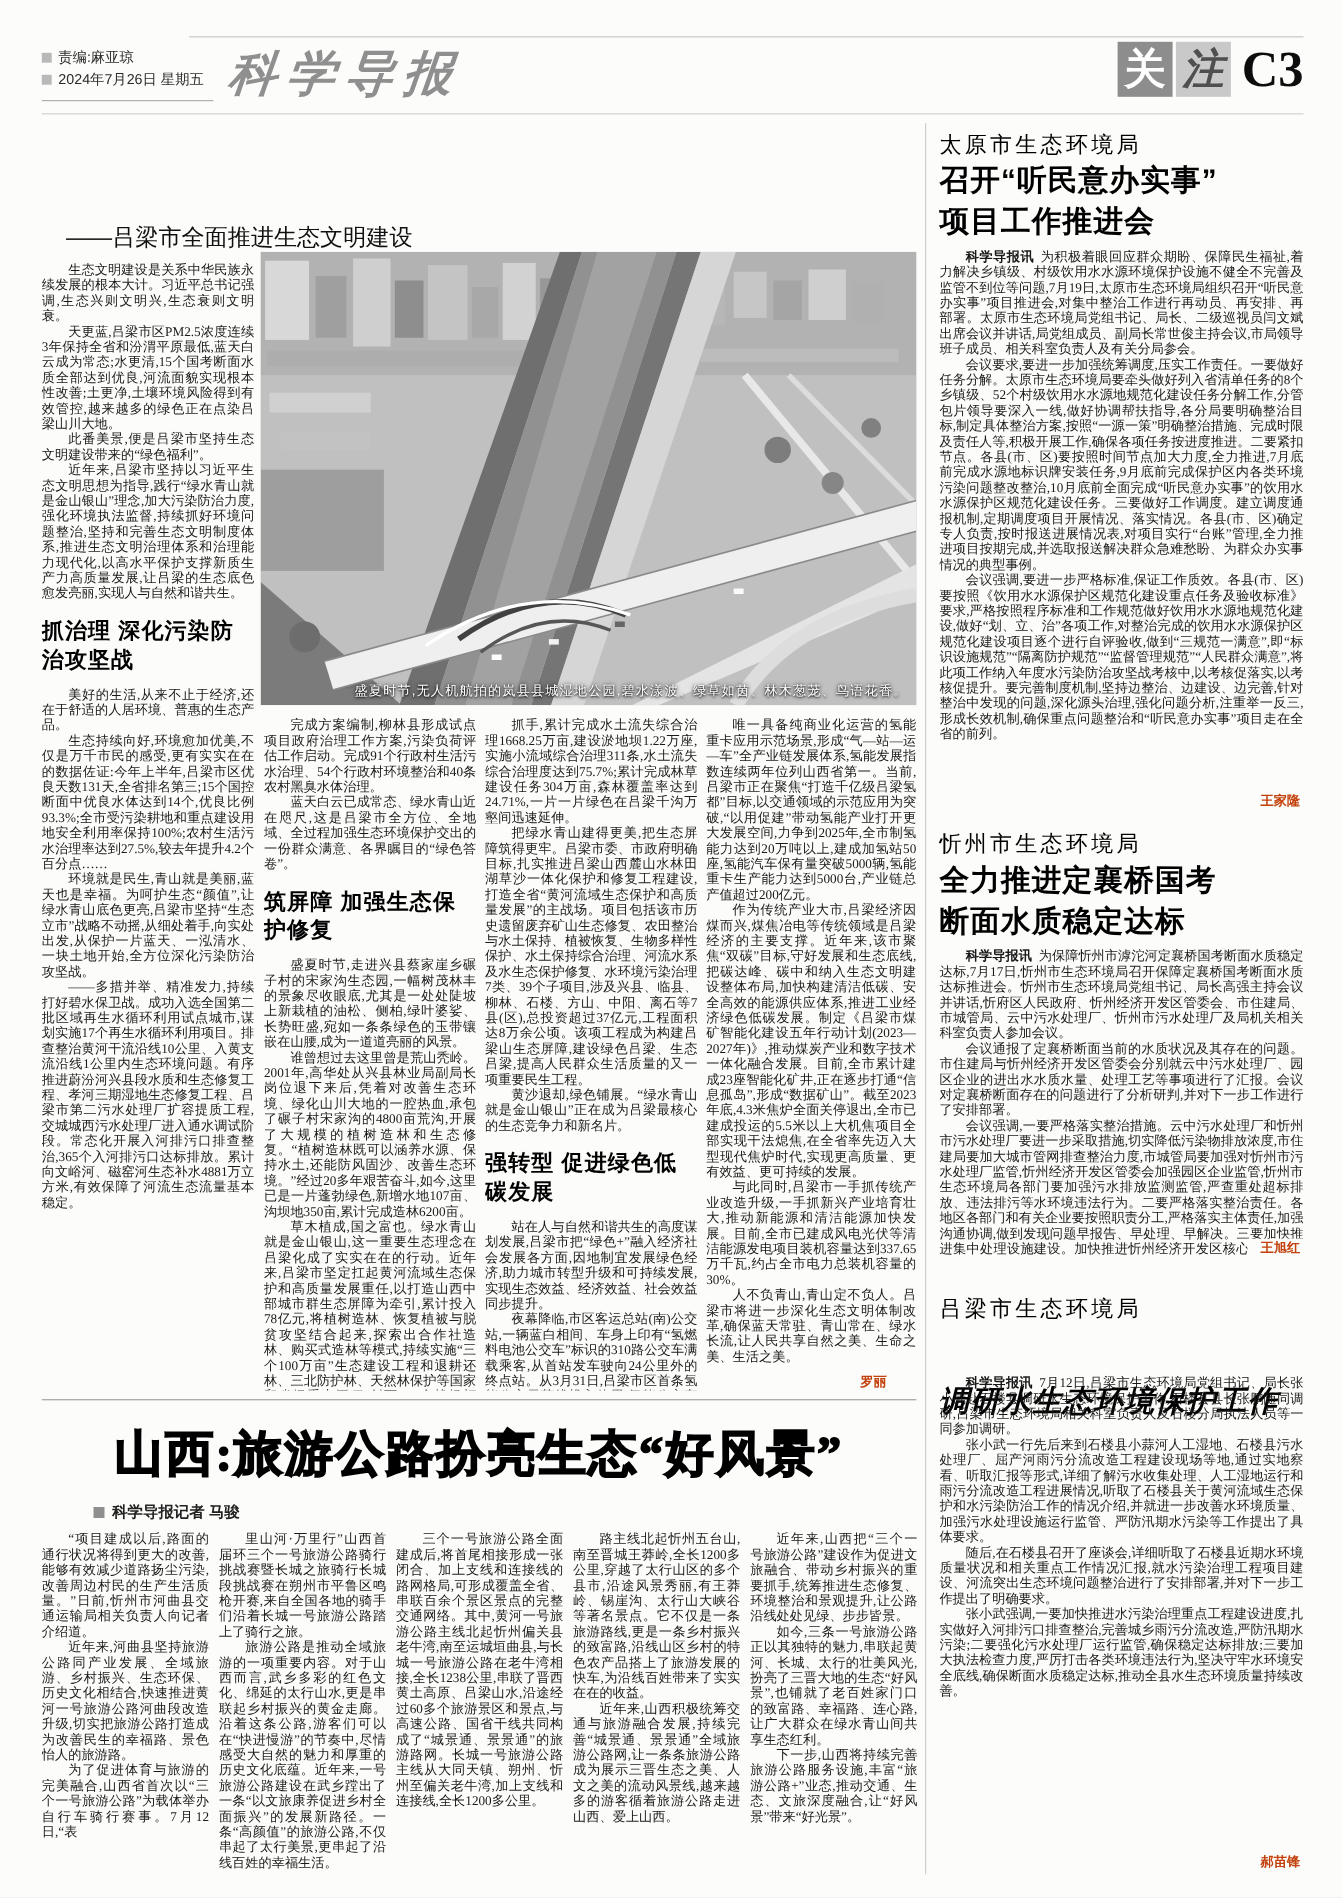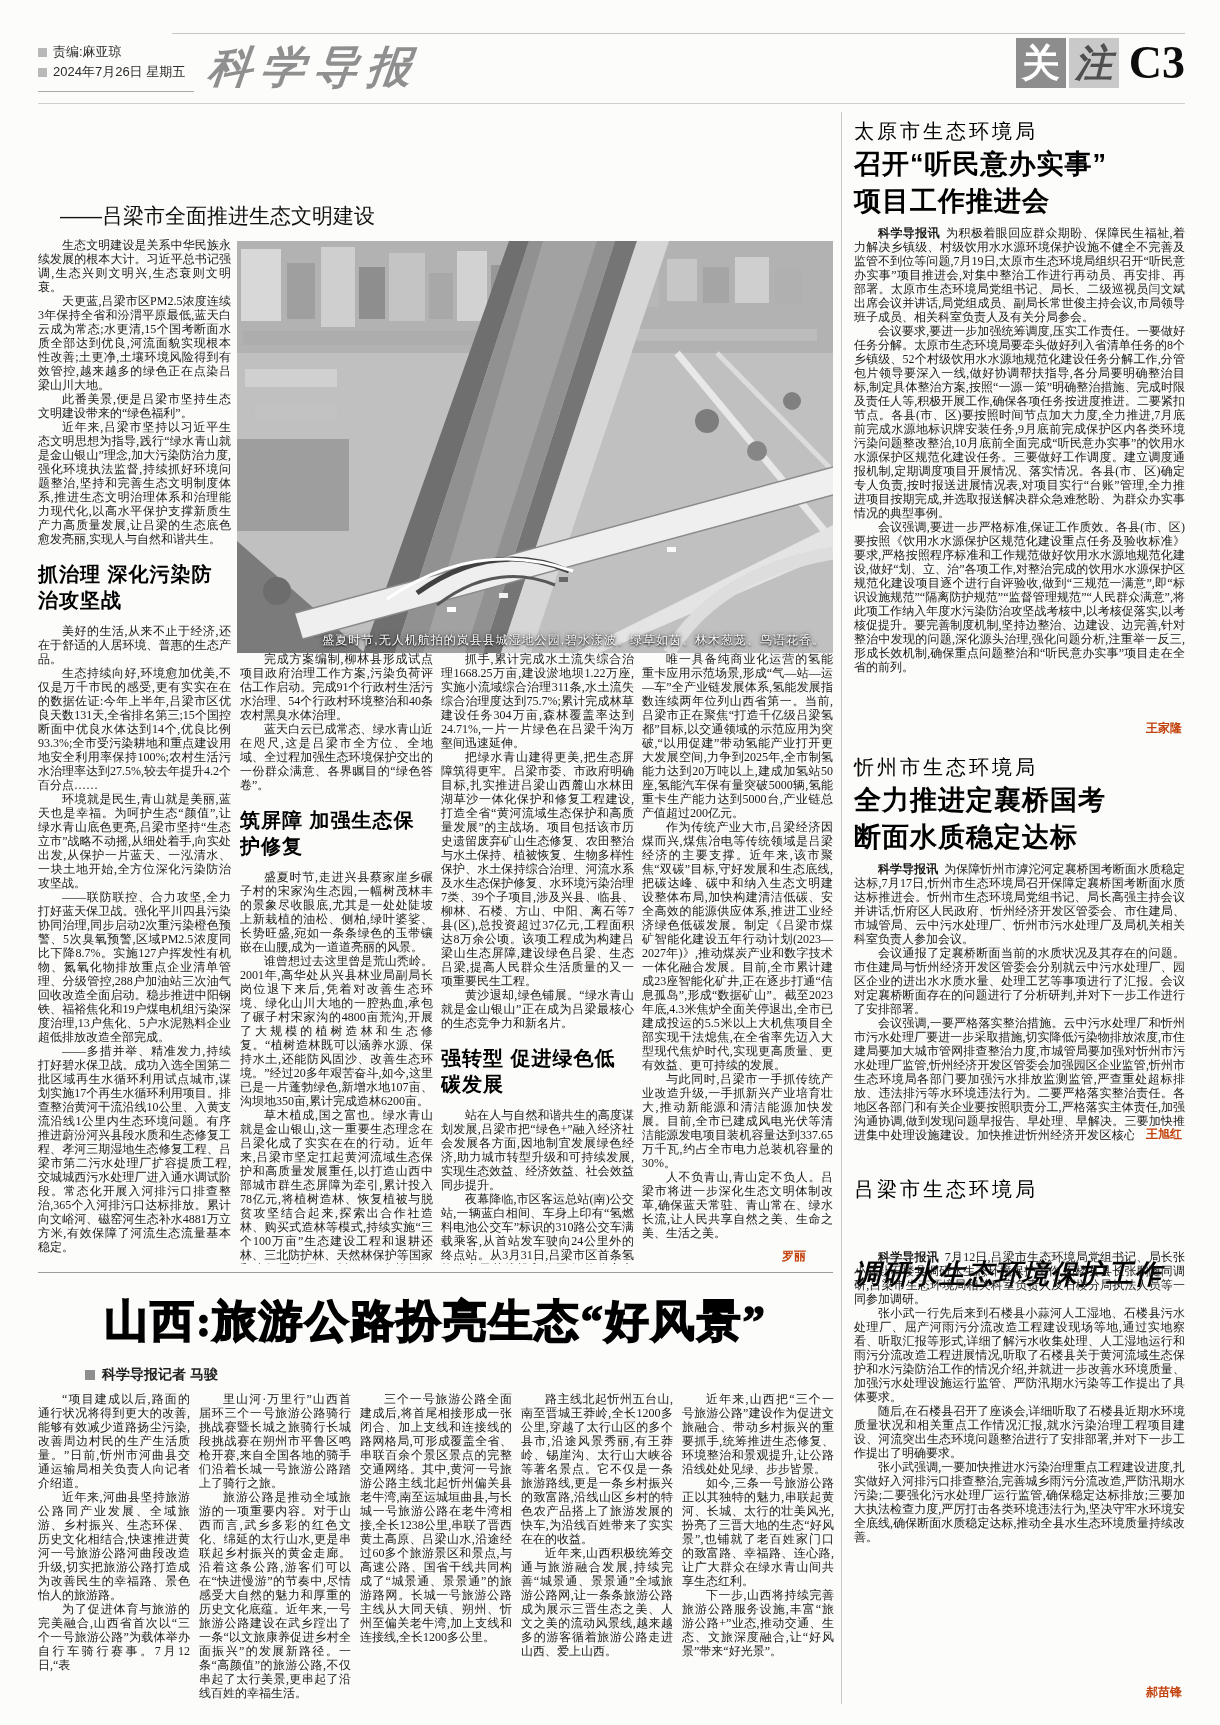--- a/index.html
+++ b/index.html
@@ -22,21 +22,21 @@
   .badge .c3{font:bold 46px "Liberation Serif",serif;color:#0d0d0d;margin-left:10px;}
   .hdr-rule{position:absolute;left:38px;right:35px;top:103px;height:1px;background:#cfcfcf;}
   .side-vline{position:absolute;left:841px;top:112px;height:1592px;width:1px;background:#c9c9c9;}
 
   
   .m-title{position:absolute;left:38px;top:112px;font-family:"Liberation Sans",sans-serif;
            font-weight:900;font-size:72px;letter-spacing:5px;color:#0b0b0b;line-height:1;
            -webkit-text-stroke:2px currentColor;}
   .m-sub{position:absolute;left:60px;top:202px;font-family:"Liberation Sans",sans-serif;
          font-size:21px;color:#101010;}
-  .photo-wrap{position:absolute;left:237px;top:229px;width:596px;height:412px;background:#b5b5b5;overflow:hidden;margin-top:12px;}
+  .photo-wrap{position:absolute;left:237px;top:229px;width:596px;height:412px;background:#b5b5b5;overflow:hidden;}
   .photo-caption{position:absolute;right:8px;bottom:4px;color:#fff;
                  font:12px "Liberation Sans",sans-serif;letter-spacing:1px;
                  text-shadow:0 1px 2px rgba(0,0,0,.95),0 0 4px rgba(0,0,0,.8);}
   .mcol{position:absolute;overflow:hidden;}
   #mcol1{left:38px;top:238px;width:193px;height:1026px;}
   #mcol2{left:240px;top:652px;width:193px;height:612px;}
   #mcol3{left:441px;top:652px;width:193px;height:612px;}
   #mcol4{left:642px;top:652px;width:191px;height:612px;}
   .blk{font:12px/14px "Liberation Serif",serif;text-align:justify;text-indent:2em;margin:0;color:#191919;}
   .blk.h2{font-family:"Liberation Sans",sans-serif;font-weight:bold;font-size:20px;line-height:26px;
@@ -146,21 +146,20 @@
 
   <div class="mcol" id="mcol1">
       <div class="blk p">生态文明建设是关系中华民族永续发展的根本大计。习近平总书记强调,生态兴则文明兴,生态衰则文明衰。</div>
       <div class="blk p">天更蓝,吕梁市区PM2.5浓度连续3年保持全省和汾渭平原最低,蓝天白云成为常态;水更清,15个国考断面水质全部达到优良,河流面貌实现根本性改善;土更净,土壤环境风险得到有效管控,越来越多的绿色正在点染吕梁山川大地。</div>
       <div class="blk p">此番美景,便是吕梁市坚持生态文明建设带来的“绿色福利”。</div>
       <div class="blk p">近年来,吕梁市坚持以习近平生态文明思想为指导,践行“绿水青山就是金山银山”理念,加大污染防治力度,强化环境执法监督,持续抓好环境问题整治,坚持和完善生态文明制度体系,推进生态文明治理体系和治理能力现代化,以高水平保护支撑新质生产力高质量发展,让吕梁的生态底色愈发亮丽,实现人与自然和谐共生。</div>
       <div class="blk h2">抓治理 深化污染防治攻坚战</div>
       <div class="blk p">美好的生活,从来不止于经济,还在于舒适的人居环境、普惠的生态产品。</div>
       <div class="blk p">生态持续向好,环境愈加优美,不仅是万千市民的感受,更有实实在在的数据佐证:今年上半年,吕梁市区优良天数131天,全省排名第三;15个国控断面中优良水体达到14个,优良比例93.3%;全市受污染耕地和重点建设用地安全利用率保持100%;农村生活污水治理率达到27.5%,较去年提升4.2个百分点……</div>
       <div class="blk p">环境就是民生,青山就是美丽,蓝天也是幸福。为呵护生态“颜值”,让绿水青山底色更亮,吕梁市坚持“生态立市”战略不动摇,从细处着手,向实处出发,从保护一片蓝天、一泓清水、一块土地开始,全方位深化污染防治攻坚战。</div>
-      <div class="blk p">——联防联控、合力攻坚,全力打好蓝天保卫战。强化平川四县污染协同治理,同步启动2次重污染橙色预警、5次臭氧预警,区域PM2.5浓度同比下降8.7%。实施127户挥发性有机物、氮氧化物排放重点企业清单管理、分级管控,288户加油站三次油气回收改造全面启动。稳步推进中阳钢铁、福裕焦化和19户煤电机组污染深度治理,13户焦化、5户水泥熟料企业超低排放改造全部完成。</div>
       <div class="blk p">——多措并举、精准发力,持续打好碧水保卫战。成功入选全国第二批区域再生水循环利用试点城市,谋划实施17个再生水循环利用项目。排查整治黄河干流沿线10公里、入黄支流沿线1公里内生态环境问题。有序推进蔚汾河兴县段水质和生态修复工程、孝河三期湿地生态修复工程、吕梁市第二污水处理厂扩容提质工程,交城城西污水处理厂进入通水调试阶段。常态化开展入河排污口排查整治,365个入河排污口达标排放。累计向文峪河、磁窑河生态补水4881万立方米,有效保障了河流生态流量基本稳定。</div>
     </div>
   <div class="mcol" id="mcol2">
       <div class="blk p">完成方案编制,柳林县形成试点项目政府治理工作方案,污染负荷评估工作启动。完成91个行政村生活污水治理、54个行政村环境整治和40条农村黑臭水体治理。</div>
       <div class="blk p">蓝天白云已成常态、绿水青山近在咫尺,这是吕梁市全方位、全地域、全过程加强生态环境保护交出的一份群众满意、各界瞩目的“绿色答卷”。</div>
       <div class="blk h2">筑屏障 加强生态保护修复</div>
       <div class="blk p">盛夏时节,走进兴县蔡家崖乡碾子村的宋家沟生态园,一幅树茂林丰的景象尽收眼底,尤其是一处处陡坡上新栽植的油松、侧柏,绿叶婆娑、长势旺盛,宛如一条条绿色的玉带镶嵌在山腰,成为一道道亮丽的风景。</div>
       <div class="blk p">谁曾想过去这里曾是荒山秃岭。2001年,高华处从兴县林业局副局长岗位退下来后,凭着对改善生态环境、绿化山川大地的一腔热血,承包了碾子村宋家沟的4800亩荒沟,开展了大规模的植树造林和生态修复。“植树造林既可以涵养水源、保持水土,还能防风固沙、改善生态环境。”经过20多年艰苦奋斗,如今,这里已是一片蓬勃绿色,新增水地107亩、沟坝地350亩,累计完成造林6200亩。</div>
       <div class="blk p">草木植成,国之富也。绿水青山就是金山银山,这一重要生态理念在吕梁化成了实实在在的行动。近年来,吕梁市坚定扛起黄河流域生态保护和高质量发展重任,以打造山西中部城市群生态屏障为牵引,累计投入78亿元,将植树造林、恢复植被与脱贫攻坚结合起来,探索出合作社造林、购买式造林等模式,持续实施“三个100万亩”生态建设工程和退耕还林、三北防护林、天然林保护等国家和省级重点工程,创下“一个战场打赢”“两场战役”的伟大业绩,让“山川披绿、林海生金”。</div>
     </div>

